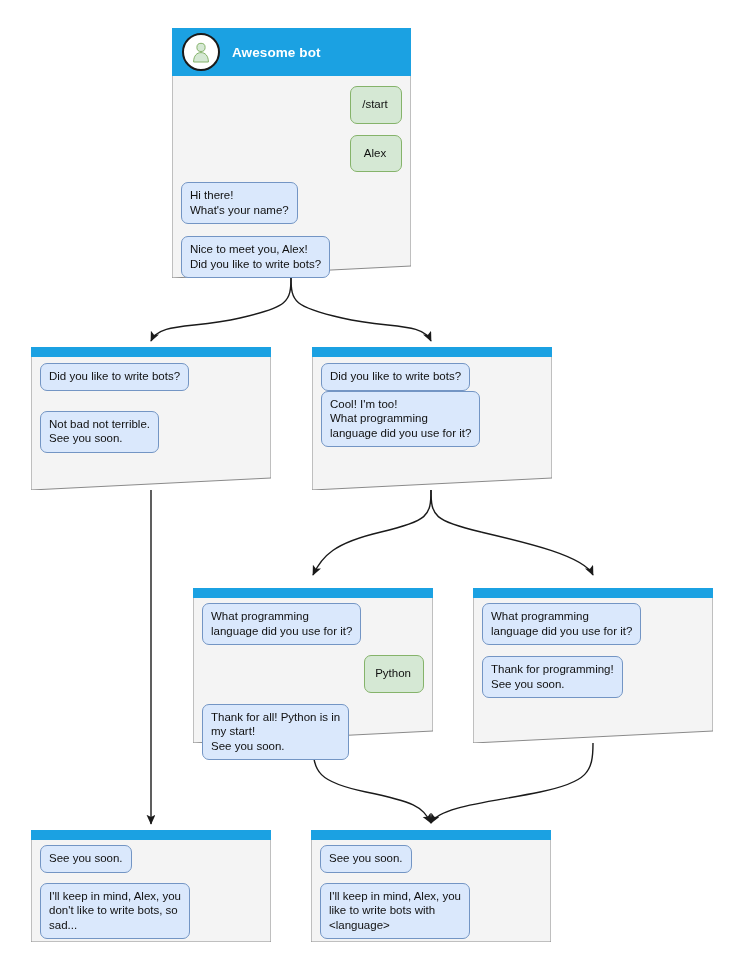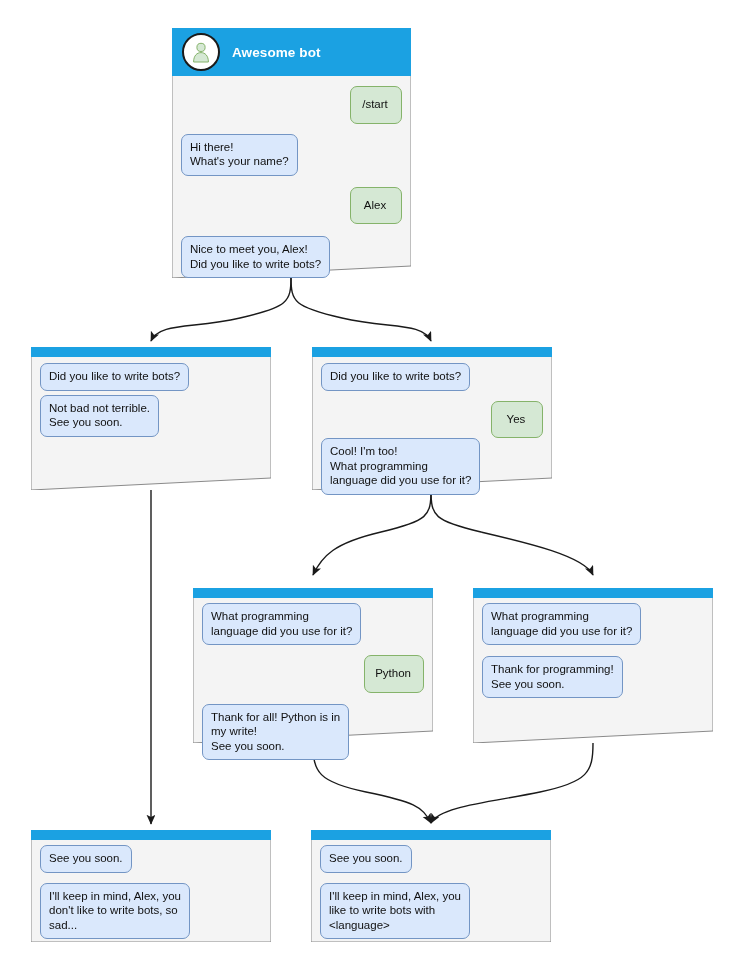--- a/index.html
+++ b/index.html
@@ -182,67 +182,64 @@
             <circle cx="11" cy="6.4" r="4.1" fill="#d5e8d4" stroke="#85b36a" stroke-width="1"></circle>
             <path d="M3.6,21 C3.6,14.6 7,11.6 11,11.6 C15,11.6 18.4,14.6 18.4,21 Z" fill="#d5e8d4" stroke="#85b36a" stroke-width="1"></path>
           </svg>
         </div>
         <div class="bot-title">Awesome bot</div>
       </div>
       <div class="messages" style="padding-top:10px;">
         <div class="msg-row right">
           <div class="bubble user tall">/start</div>
         </div>
+        <div class="msg-row right" style="margin-top:11px;">
+          <div class="bubble user tall">Alex</div>
+        </div>
         <div class="msg-row left" style="margin-top:10px;">
           <div class="bubble bot">Hi there!
 What's your name?</div>
         </div>
-        <div class="msg-row right" style="margin-top:11px;">
-          <div class="bubble user tall">Alex</div>
-        </div>
         <div class="msg-row left" style="margin-top:12px;">
           <div class="bubble bot">Nice to meet you, Alex!
 Did you like to write bots?</div>
         </div>
       </div>
     </div>
   </div>
 
   <div class="node sub" style="left:31px; top:347px; width:240px; height:143px;">
     <svg class="node-shape" viewBox="0 0 240 143" preserveAspectRatio="none">
       <path d="M0,0 L240,0 L240,131 L0,143 Z" fill="#f4f4f4" stroke="#8a8a8a" stroke-width="1" vector-effect="non-scaling-stroke"></path>
       <path d="M0,0 L240,0 L240,10 L0,10 Z" fill="#1ba1e2"></path>
     </svg>
     <div class="node-inner">
       <div class="node-header"></div>
       <div class="messages" style="padding-top:6px;">
         <div class="msg-row left">
           <div class="bubble bot">Did you like to write bots?</div>
         </div>
-        <div class="msg-row left" style="margin-top:4px;align-items:center;">
+        <div class="msg-row left" style="margin-top:20px;align-items:center;">
           <div class="bubble bot">Not bad not terrible.
 See you soon.</div>
         </div>
       </div>
     </div>
   </div>
 
   <div class="node sub" style="left:312px; top:347px; width:240px; height:143px;">
     <svg class="node-shape" viewBox="0 0 240 143" preserveAspectRatio="none">
       <path d="M0,0 L240,0 L240,131 L0,143 Z" fill="#f4f4f4" stroke="#8a8a8a" stroke-width="1" vector-effect="non-scaling-stroke"></path>
       <path d="M0,0 L240,0 L240,10 L0,10 Z" fill="#1ba1e2"></path>
     </svg>
     <div class="node-inner">
       <div class="node-header"></div>
       <div class="messages" style="padding-top:6px;">
         <div class="msg-row left">
           <div class="bubble bot">Did you like to write bots?</div>
-        </div>
-        <div class="msg-row right" style="margin-top:10px;">
-          <div class="bubble user tall">Yes</div>
         </div>
         <div class="msg-row left" style="">
           <div class="bubble bot">Cool! I'm too!
 What programming
 language did you use for it?</div>
         </div>
       </div>
     </div>
   </div>
 
@@ -256,21 +253,21 @@
       <div class="messages" style="padding-top:5px;">
         <div class="msg-row left">
           <div class="bubble bot">What programming
 language did you use for it?</div>
         </div>
         <div class="msg-row right" style="margin-top:10px;">
           <div class="bubble user tall">Python</div>
         </div>
         <div class="msg-row left" style="margin-top:11px;">
           <div class="bubble bot">Thank for all! Python is in
-my write!
+my start!
 See you soon.</div>
         </div>
       </div>
     </div>
   </div>
 
   <div class="node sub" style="left:473px; top:588px; width:240px; height:155px;">
     <svg class="node-shape" viewBox="0 0 240 155" preserveAspectRatio="none">
       <path d="M0,0 L240,0 L240,143 L0,155 Z" fill="#f4f4f4" stroke="#8a8a8a" stroke-width="1" vector-effect="non-scaling-stroke"></path>
       <path d="M0,0 L240,0 L240,10 L0,10 Z" fill="#1ba1e2"></path>

